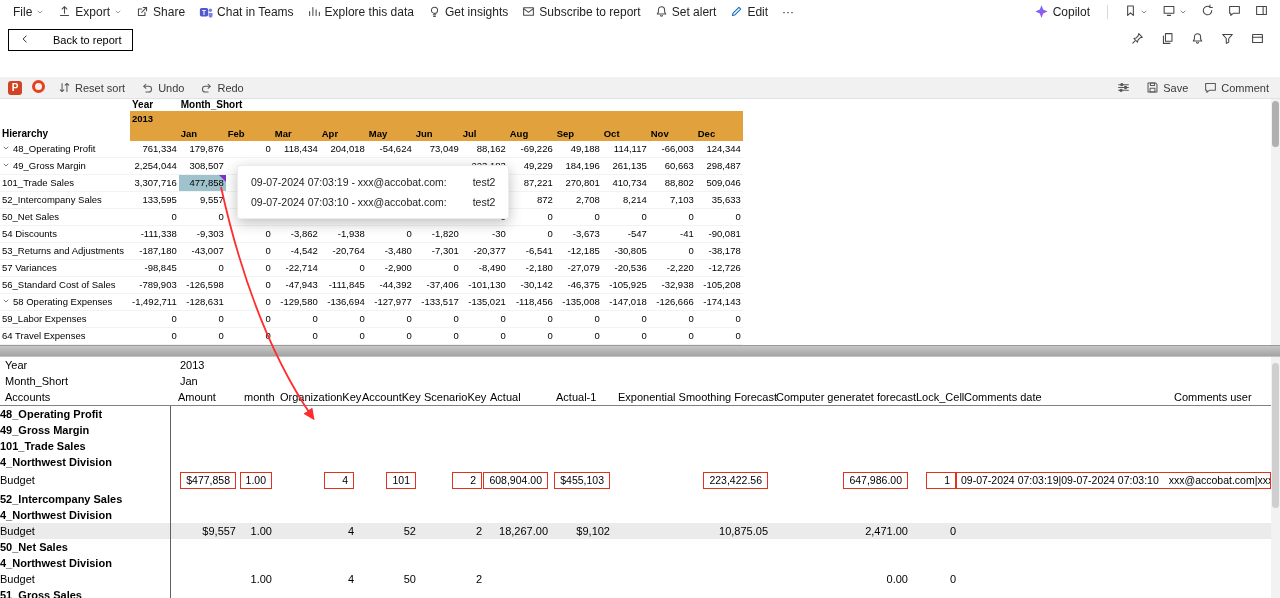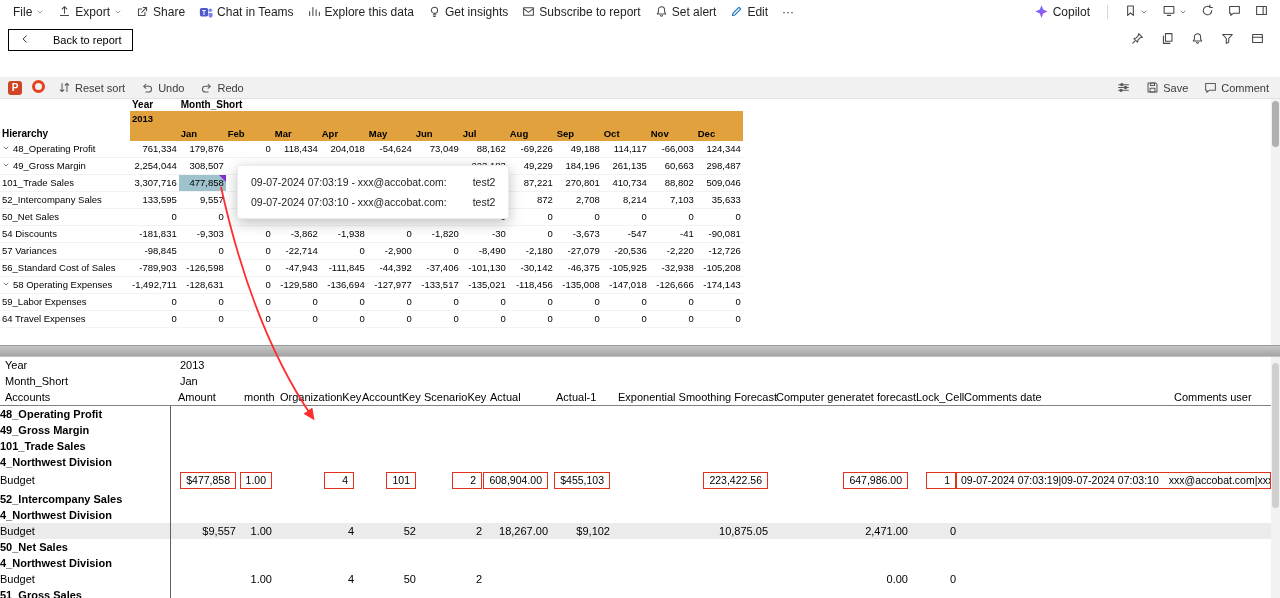--- a/index.html
+++ b/index.html
@@ -480,33 +480,49 @@
           <td class="val"></td>
           <td class="val">0</td>
           <td class="val">0</td>
           <td class="val">0</td>
           <td class="val">0</td>
           <td class="val">0</td>
           <td class="val">0</td>
         </tr>
         <tr class="datarow">
           <td class="rlabel ind2">54 Discounts</td>
-          <td class="val total">-181,831</td>
+          <td class="val total">-111,338</td>
           <td class="val">-9,303</td>
           <td class="val">0</td>
           <td class="val">-3,862</td>
           <td class="val">-1,938</td>
           <td class="val">0</td>
           <td class="val">-1,820</td>
           <td class="val">-30</td>
           <td class="val">0</td>
           <td class="val">-3,673</td>
           <td class="val">-547</td>
           <td class="val">-41</td>
           <td class="val">-90,081</td>
+        </tr>
+        <tr class="datarow">
+          <td class="rlabel ind2">53_Returns and Adjustments</td>
+          <td class="val total">-187,180</td>
+          <td class="val">-43,007</td>
+          <td class="val">0</td>
+          <td class="val">-4,542</td>
+          <td class="val">-20,764</td>
+          <td class="val">-3,480</td>
+          <td class="val">-7,301</td>
+          <td class="val">-20,377</td>
+          <td class="val">-6,541</td>
+          <td class="val">-12,185</td>
+          <td class="val">-30,805</td>
+          <td class="val">0</td>
+          <td class="val">-38,178</td>
         </tr>
         <tr class="datarow">
           <td class="rlabel ind2">57 Variances</td>
           <td class="val total">-98,845</td>
           <td class="val">0</td>
           <td class="val">0</td>
           <td class="val">-22,714</td>
           <td class="val">0</td>
           <td class="val">-2,900</td>
           <td class="val">0</td>

